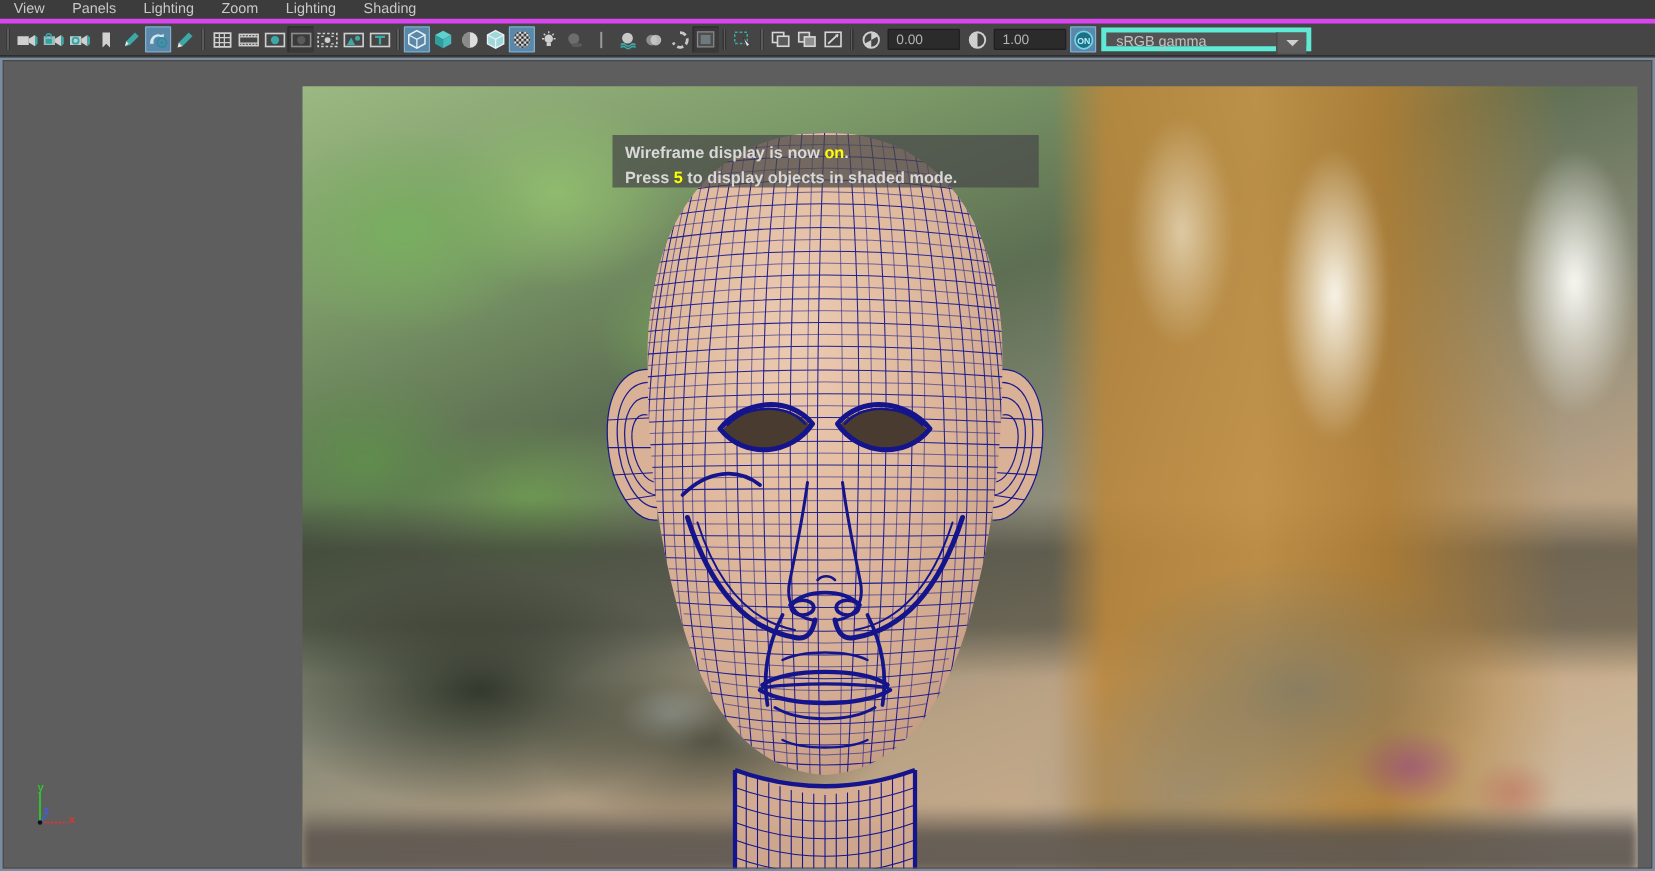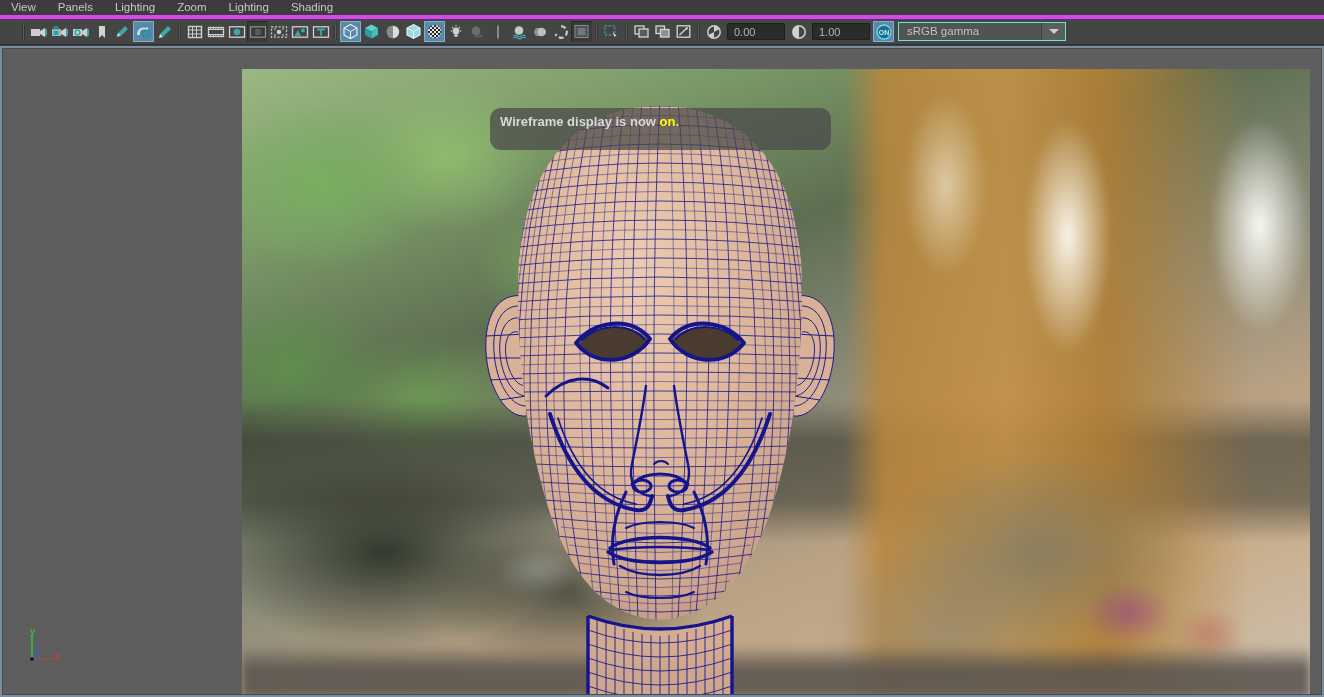--- a/index.html
+++ b/index.html
@@ -22,21 +22,21 @@
   .menu-item {
     color:#c8c8c8; font-size:11.5px; line-height:19px;
     padding:0 11px; white-space:nowrap; cursor:default;
   }
 
   
   .toolbar {
     position:absolute; left:0; top:19px; width:1324px; height:26px;
     background:#454545;
     display:flex; align-items:center;
-    padding-left:19px;
+    padding-left:2px;
     border-bottom:1px solid #2e2e2e;
   }
   .tb-sep {
     width:3px; height:17px; margin:0 3px;
     background:linear-gradient(90deg,#353535 0,#353535 1px,#5a5a5a 1px,#5a5a5a 2px,#353535 2px);
     flex:none;
   }
   .tb-btn {
     width:21px; height:21px; margin:0 0px; flex:none;
     display:flex; align-items:center; justify-content:center;
@@ -48,21 +48,21 @@
 
   
   .num-field {
     width:58px; height:17px; background:#2b2b2b;
     border:1px solid #1f1f1f; border-radius:1px;
     color:#b4b4b4; font-size:11px; line-height:15px;
     padding-left:6px; margin:0 3px; flex:none;
   }
   .colorspace-field {
     width:168px; height:19px; background:#535353;
-    border:1px solid #5eead4;
+    border:4px solid #5eead4;
     color:#c2c2c2; font-size:11.5px; line-height:17px;
     padding-left:8px; margin-left:4px; flex:none;
     position:relative;
   }
   .cs-arrow {
     position:absolute; right:0px; top:0px; width:24px; height:17px;
     background:#5c5c5c; border-left:1px solid #444;
     display:flex; align-items:center; justify-content:center;
   }
   .cs-arrow i {
@@ -138,21 +138,20 @@
   }
   .head-wrap svg { display:block; overflow:visible; }
 
   
   .hud {
     position:absolute; left:490px; top:62px;
     width:341px; height:42px;
     background:rgba(72,72,72,.72);
     z-index:40;
     padding:4px 0 0 10px;
-    border-radius:11px;
   }
   .hud-line {
     color:#d8d8d8; font-size:13px; line-height:20px; font-weight:bold;
     white-space:nowrap;
   }
   .hud-hi { color:#ffff00; }
 
   
   .vp-caption {
     position:absolute; left:0; bottom:11px; width:1324px;
@@ -669,20 +668,23 @@
           <path d="M68 18 Q210 -14 352 18"></path>
           <path d="M80 10 Q210 -22 340 10"></path>
         </g>
       </svg>
     </div>
 
     <div class="hud">
       <div class="hud-line">
         <span>Wireframe display is now </span><span class="hud-hi">on</span><span>.</span>
       </div>
+      <div class="hud-line">
+        <span>Press </span><span class="hud-hi">5</span><span> to display objects in shaded mode.</span>
+      </div>
     </div>
 
     <div class="axis-gizmo">
       <svg width="46" height="40" viewBox="0 0 46 40">
         <path d="M8 34 L8 10" stroke="#2fc22f" stroke-width="1.6"></path>
         <path d="M8 34 L30 34" stroke="#d83838" stroke-width="1.6" stroke-dasharray="1.6 1.4"></path>
         <path d="M8 34 L13 28" stroke="#3a5fe0" stroke-width="1.4"></path>
         <circle cx="8" cy="34" r="1.8" fill="#111"></circle>
         <text x="6" y="9" font-family="Liberation Sans, sans-serif" font-size="9" font-weight="bold" fill="#2fc22f">y</text>
         <text x="31" y="34" font-family="Liberation Sans, sans-serif" font-size="9" font-weight="bold" fill="#d83838">x</text>

